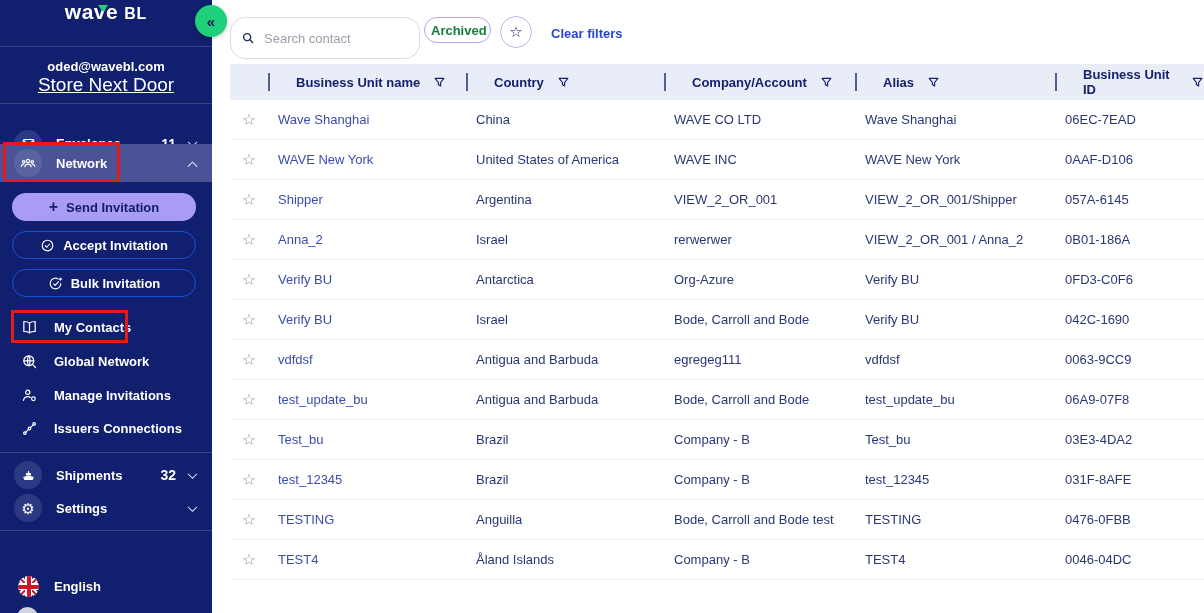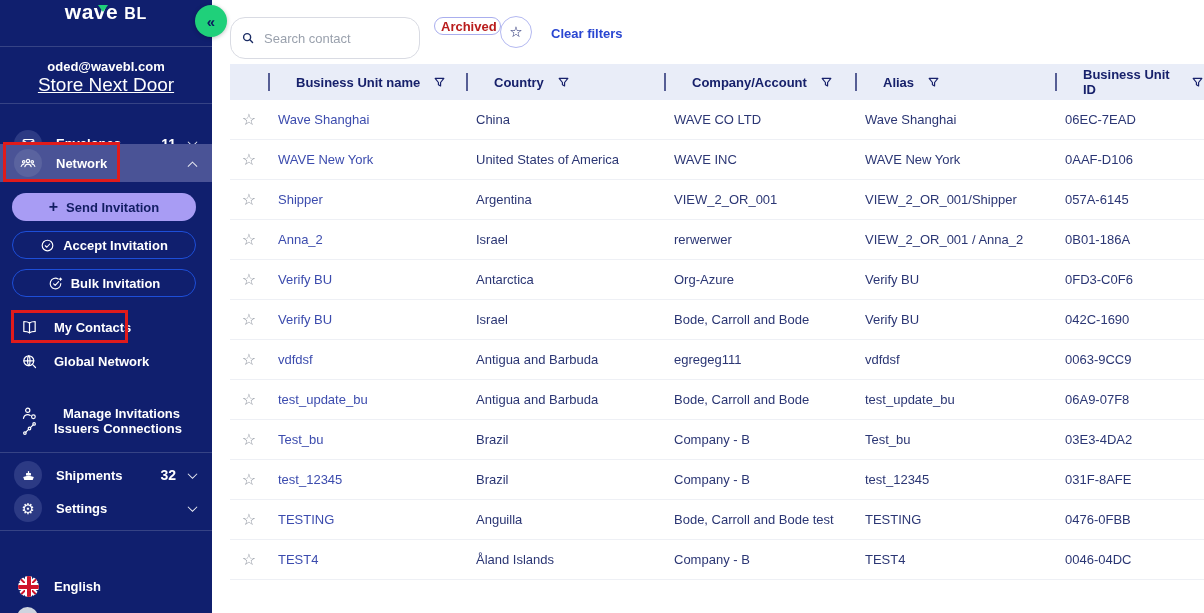--- a/index.html
+++ b/index.html
@@ -81,22 +81,22 @@
 
   
   .main { position:absolute; left:212px; top:0; width:992px; height:613px; background:#fff; }
 
   .search-box { position:absolute; left:18px; top:17px; width:190px; height:42px;
     border:1px solid #d9dbe3; border-radius:15px; display:flex; align-items:center; padding:0 10px; gap:7px; background:#fff; }
   .search-box input { border:none; outline:none; font-size:13px; color:#2b3674; width:100%;
     font-family:"Liberation Sans",sans-serif; background:transparent; }
   .search-box input::placeholder { color:#9aa1ad; }
 
-  .archived-btn { position:absolute; left:222px; top:17px; width:67px; height:18px;
-    border:1px solid #a9aeee; border-radius:15px; background:#fff; color:#b91c1c;
+  .archived-btn { position:absolute; left:212px; top:17px; width:67px; height:26px;
+    border:1px solid #a9aeee; border-radius:15px; background:#fff; color:#15803d;
     font-size:13px; font-weight:600; cursor:pointer; font-family:"Liberation Sans",sans-serif; }
   .star-btn { position:absolute; left:288px; top:16px; width:32px; height:32px; border-radius:50%;
     border:1px solid #b4b9f1; background:#fff; color:#17216b; font-size:15px;
     display:flex; align-items:center; justify-content:center; cursor:pointer; }
   .clear-filters { position:absolute; left:339px; top:26px; font-size:13px; font-weight:600;
     color:#2946d1; cursor:pointer; }
 
   .thead { position:absolute; left:18px; top:64px; width:974px; height:36px; background:#e9edf8;
     display:grid; grid-template-columns:38px 198px 198px 191px 200px 1fr; align-items:center; }
   .th { position:relative; padding-left:28px; font-size:13px; font-weight:600; color:#17216b;
@@ -199,21 +199,21 @@
       <span class="sub-icon">
         <svg viewBox="0 0 24 24" width="17" height="17" fill="none" stroke="#fff" stroke-width="1.7" stroke-linecap="round" stroke-linejoin="round">
           <circle cx="11" cy="11" r="7"></circle>
             <path d="M4 11h14M11 4c2.4 2 2.4 12 0 14-2.4-2-2.4-12 0-14z"></path>
             <path d="M16.5 16.5L20.5 20.5"></path>
         </svg>
       </span>
       <span class="sub-label">Global Network</span>
     </div>
 
-    <div class="sub-row" style="top:396px;gap:9px;">
+    <div class="sub-row" style="top:378px;">
       <span class="sub-icon">
         <svg viewBox="0 0 24 24" width="17" height="17" fill="none" stroke="#fff" stroke-width="1.7" stroke-linecap="round" stroke-linejoin="round">
           <circle cx="9.5" cy="7.5" r="3"></circle>
             <path d="M3.5 19c.8-3.4 3-5.3 6-5.3 1.4 0 2.6.4 3.6 1.1"></path>
             <circle cx="17.5" cy="16.5" r="2.6"></circle>
         </svg>
       </span>
       <span class="sub-label">Manage Invitations</span>
     </div>
 

